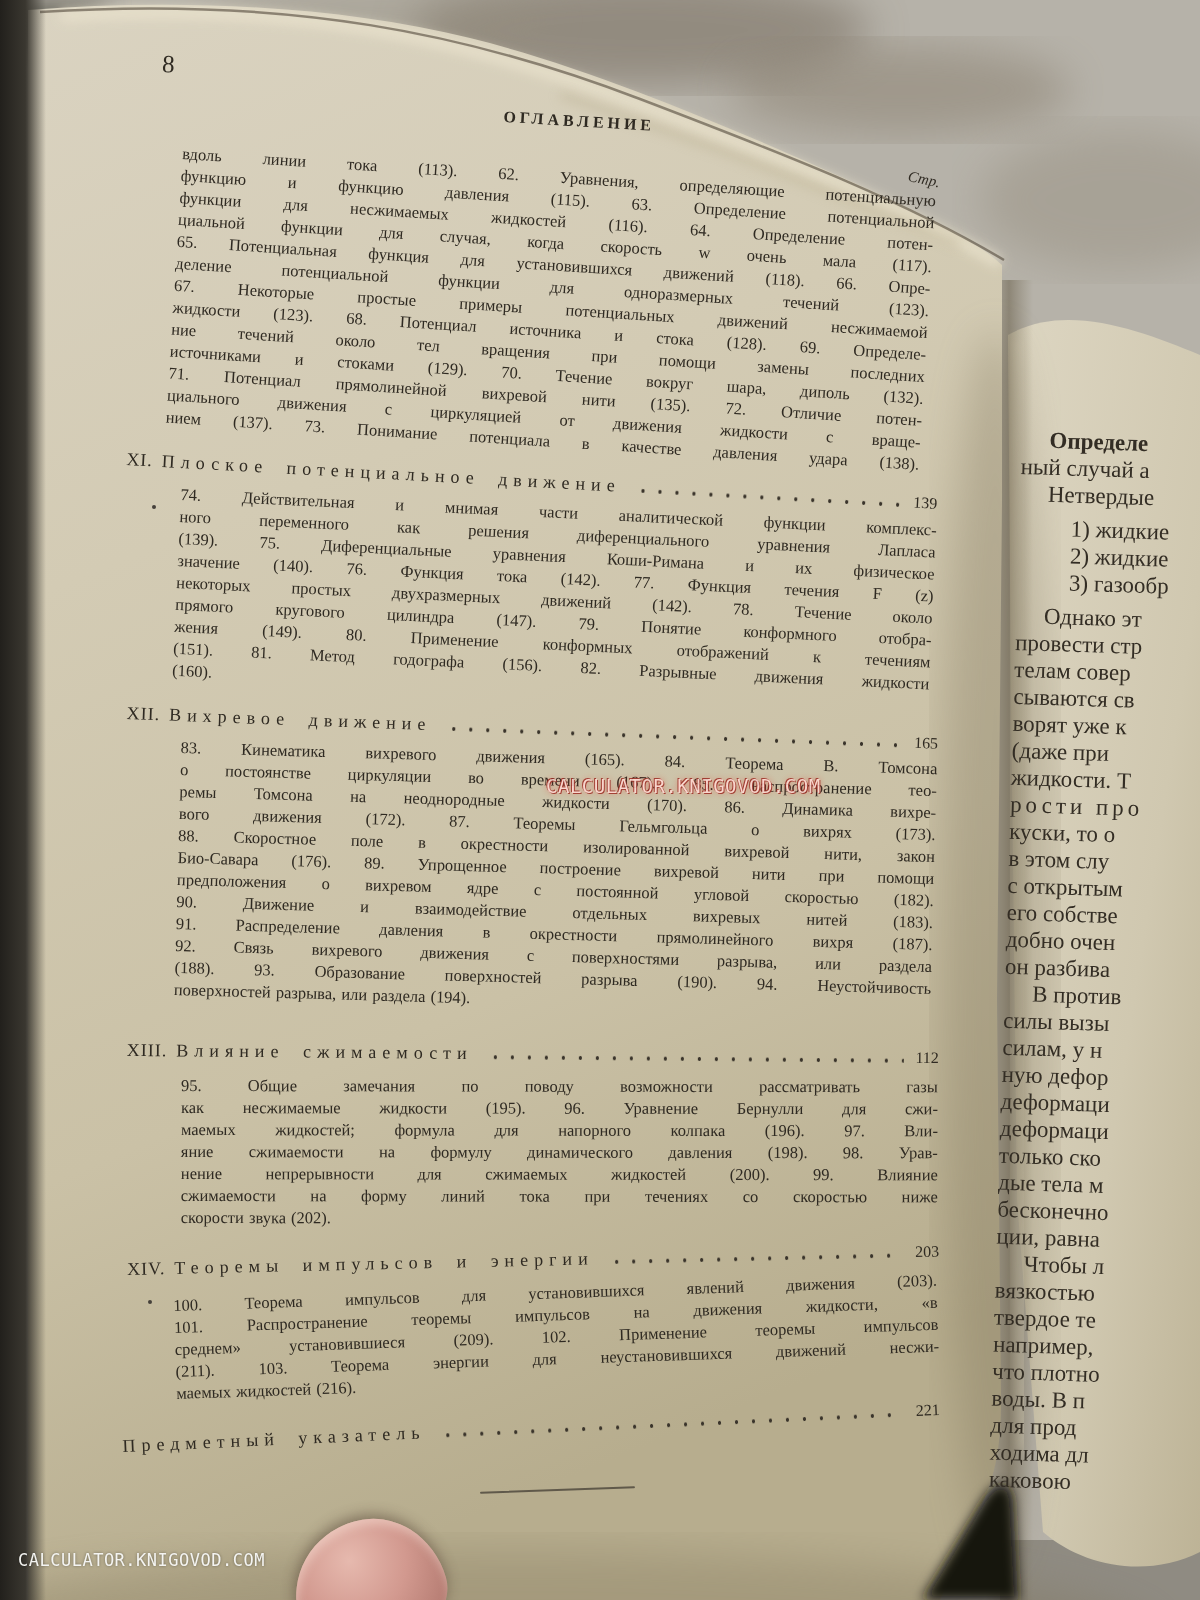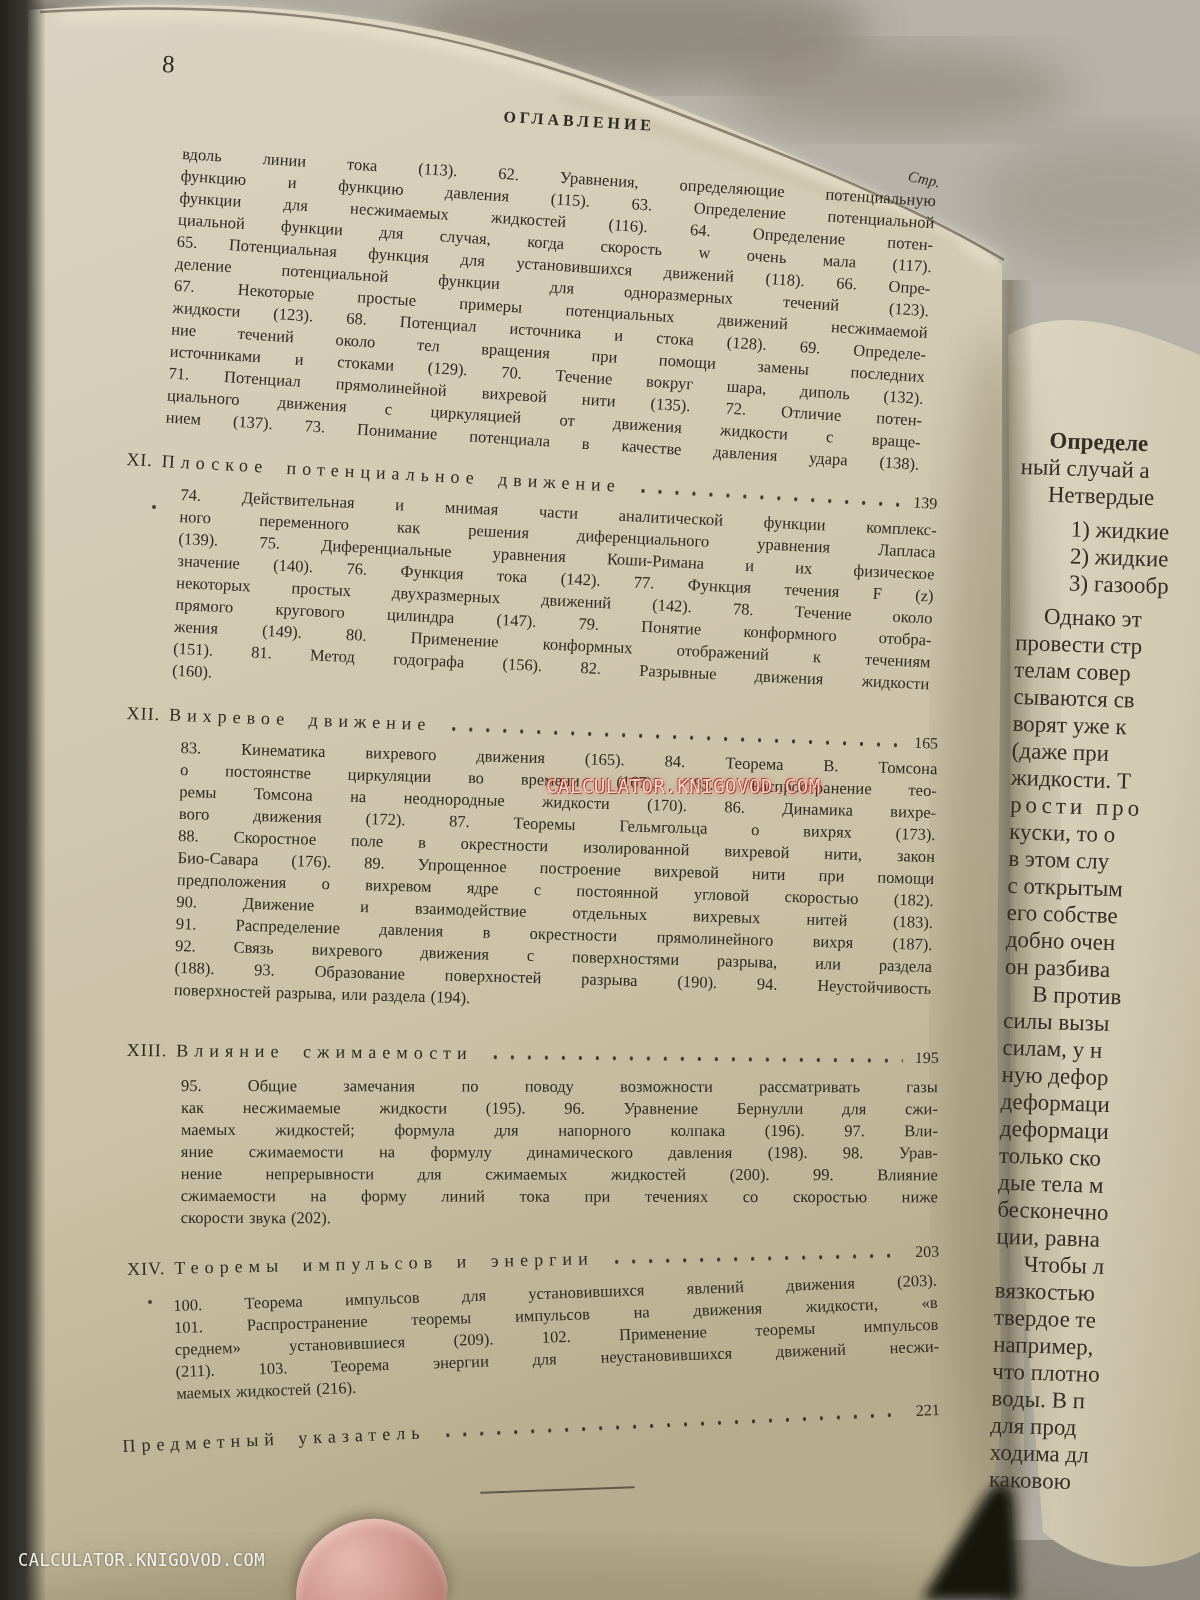--- a/index.html
+++ b/index.html
@@ -204,21 +204,21 @@
     <div class="toc-line">91. Распределение давления в окрестности прямолинейного вихря (187).</div>
     <div class="toc-line">92. Связь вихревого движения с поверхностями разрыва, или раздела</div>
     <div class="toc-line">(188). 93. Образование поверхностей разрыва (190). 94. Неустойчивость</div>
     <div class="toc-line end">поверхностей разрыва, или раздела (194).</div>
   </div>
 
 <div class="lp toc-heading pos-h2">
   <span class="roman">XIII.</span>
   <span class="stitle">Влияние сжимаемости</span>
   <span class="leader"></span>
-  <span class="pnum">195</span>
+  <span class="pnum">112</span>
 </div>
 <div class="lp toc-body pos-b2">
     <div class="toc-line">95. Общие замечания по поводу возможности рассматривать газы</div>
     <div class="toc-line">как несжимаемые жидкости (195). 96. Уравнение Бернулли для сжи-</div>
     <div class="toc-line">маемых жидкостей; формула для напорного колпака (196). 97. Вли-</div>
     <div class="toc-line">яние сжимаемости на формулу динамического давления (198). 98. Урав-</div>
     <div class="toc-line">нение непрерывности для сжимаемых жидкостей (200). 99. Влияние</div>
     <div class="toc-line">сжимаемости на форму линий тока при течениях со скоростью ниже</div>
     <div class="toc-line end">скорости звука (202).</div>
   </div>

